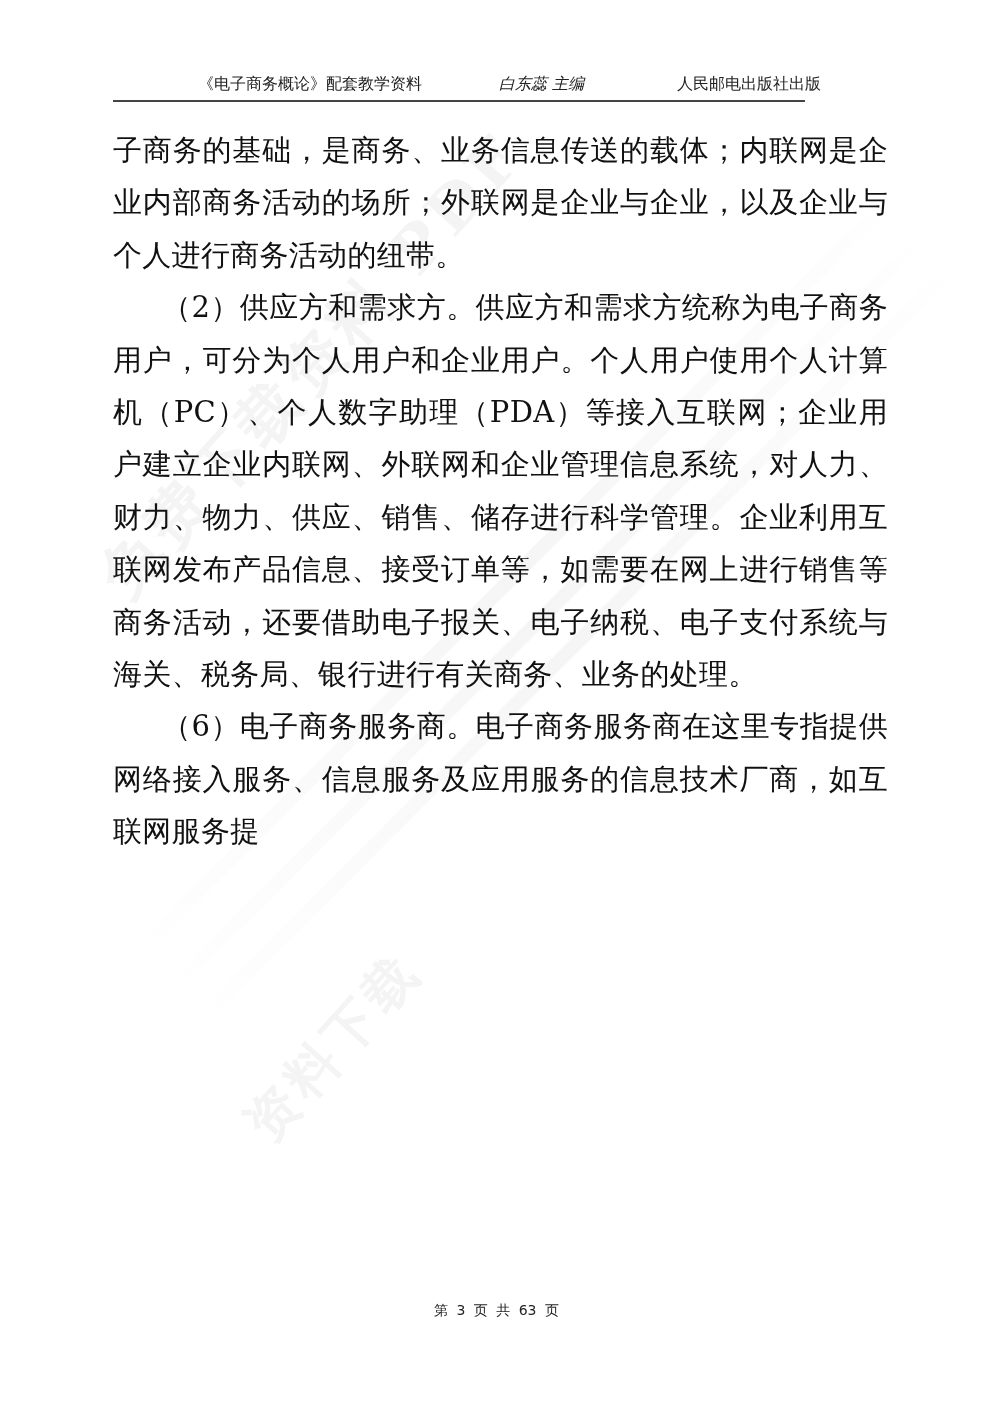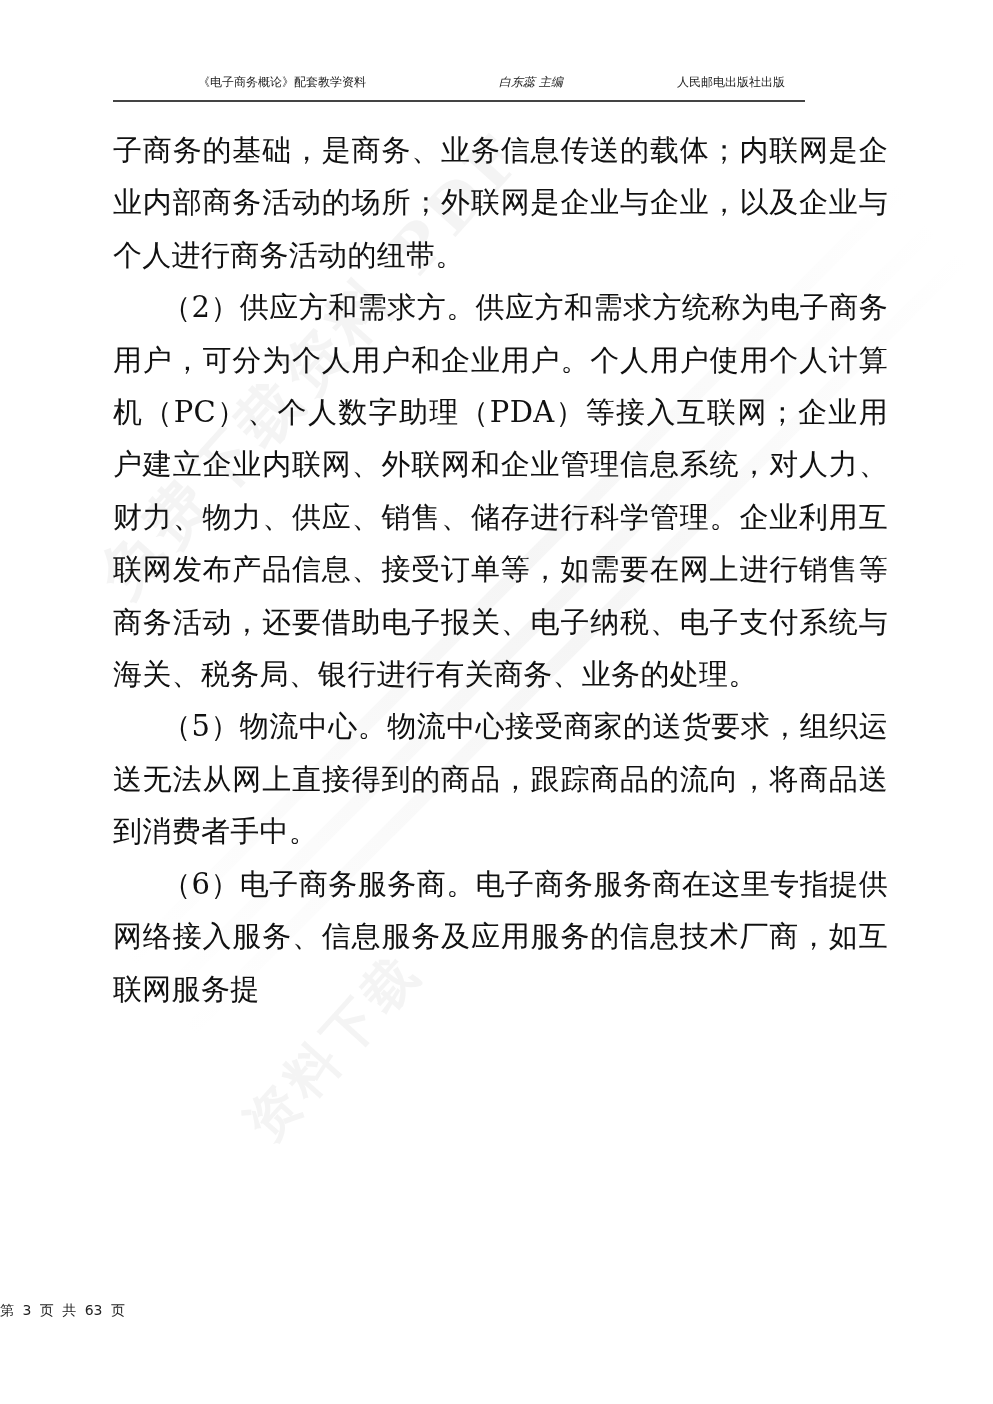--- a/index.html
+++ b/index.html
@@ -15,21 +15,21 @@
       font-family: "DejaVu Serif", "Liberation Serif", serif;
       color: #111111;
     }
     .header {
       position: absolute;
       left: 113px;
       top: 68px;
       width: 692px;
       height: 32px;
       border-bottom: 2px solid #444444;
-      font-size: 12px;
+      font-size: 16px;
       color: #222;
     }
     .header span {
       position: absolute;
       top: 6px;
       white-space: nowrap;
     }
     .header .h-title { left: 85px; }
     .header .h-editor { left: 386px; font-style: italic; }
     .header .h-publisher { left: 564px; font-family: Liberation Serif, serif; }
@@ -88,21 +88,21 @@
       background: linear-gradient(to bottom, rgba(200,200,200,0), rgba(200,200,200,0.18), rgba(200,200,200,0));
       transform: rotate(45deg);
       transform-origin: top left;
     }
 
     .footer {
       position: absolute;
       left: 0;
       width: 993px;
       top: 1302px;
-      text-align: left;
+      text-align: center;
       font-family: "DejaVu Sans", "Liberation Sans", sans-serif;
       font-size: 14px;
       color: #222;
       word-spacing: 4px;
     }
   </style>
 </head>
 <body>
 
 <div class="wm-band" style="left:900px; top:180px;"></div>
@@ -114,17 +114,16 @@
 
 <div class="header">
   <span class="h-title">《电子商务概论》配套教学资料</span>
   <span class="h-editor">白东蕊 主编</span>
   <span class="h-publisher">人民邮电出版社出版</span>
 </div>
 
 <div class="body-text">
   <p>子商务的基础，是商务、业务信息传送的载体；内联网是企业内部商务活动的场所；外联网是企业与企业，以及企业与个人进行商务活动的纽带。</p>
   <p class="indent">（2）供应方和需求方。供应方和需求方统称为电子商务用户，可分为个人用户和企业用户。个人用户使用个人计算机（PC）、个人数字助理（PDA）等接入互联网；企业用户建立企业内联网、外联网和企业管理信息系统，对人力、财力、物力、供应、销售、储存进行科学管理。企业利用互联网发布产品信息、接受订单等，如需要在网上进行销售等商务活动，还要借助电子报关、电子纳税、电子支付系统与海关、税务局、银行进行有关商务、业务的处理。</p>
-  <p class="indent">（5）物流中心。物流中心接受商家的送货要求，组织运送无法从网上直接得到的商品，跟踪商品的流向，将商品送到消费者手中。</p>
   <p class="indent">（6）电子商务服务商。电子商务服务商在这里专指提供网络接入服务、信息服务及应用服务的信息技术厂商，如互联网服务提</p>
 </div>
 
 <div class="footer">第 3 页 共 63 页</div>
 
 </body></html>

